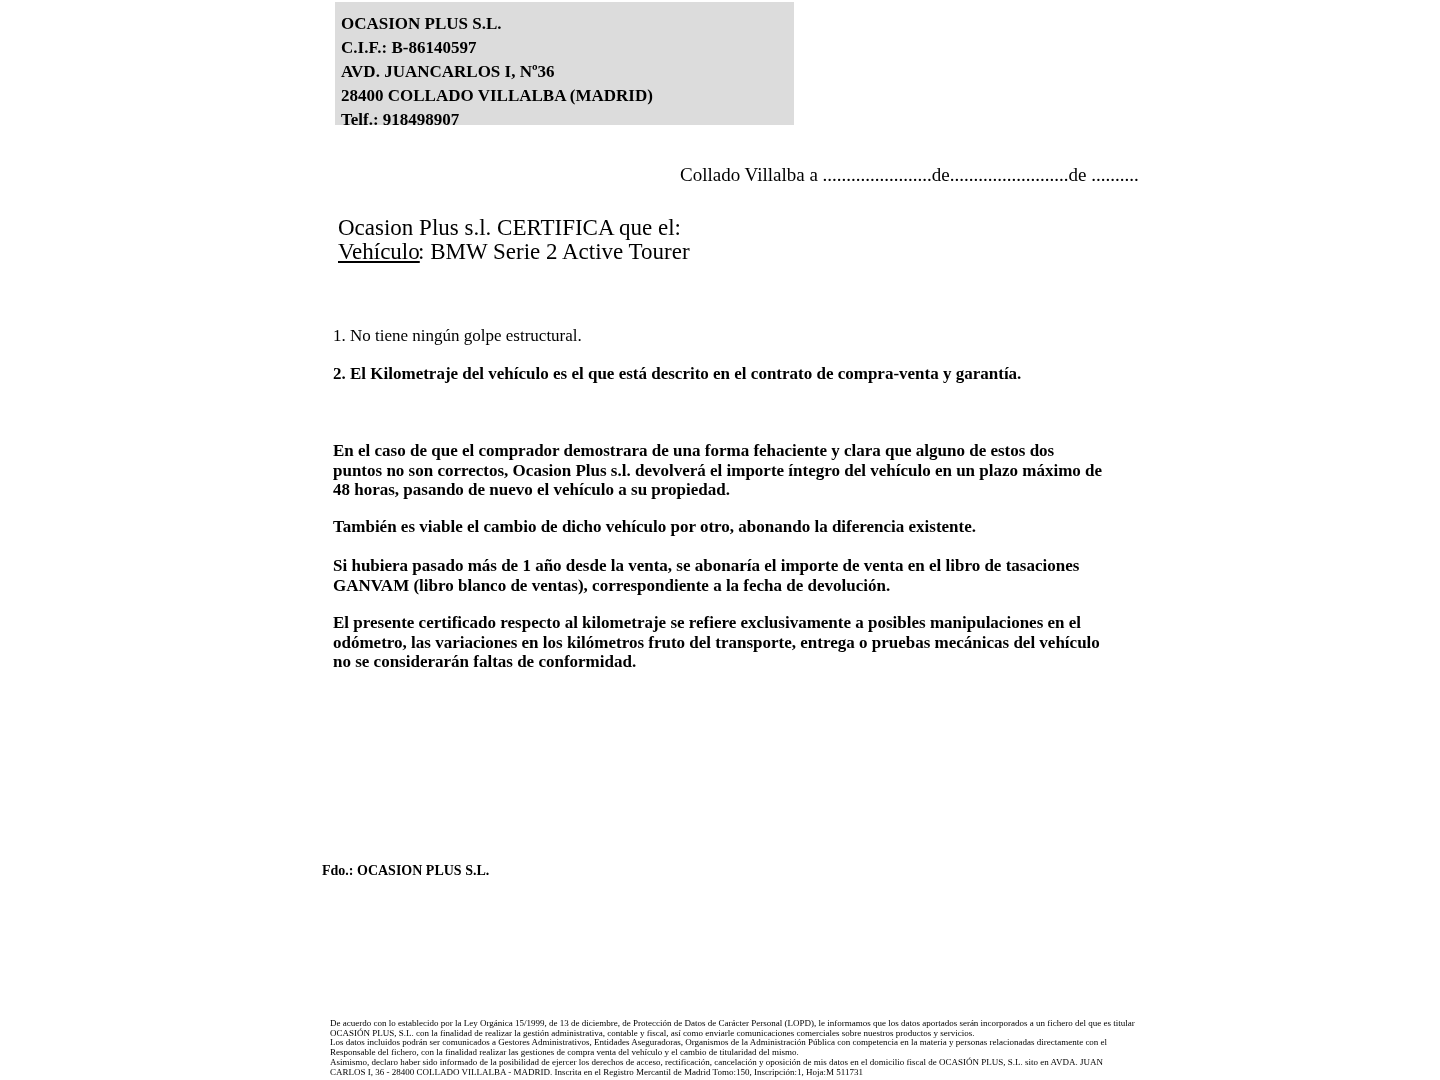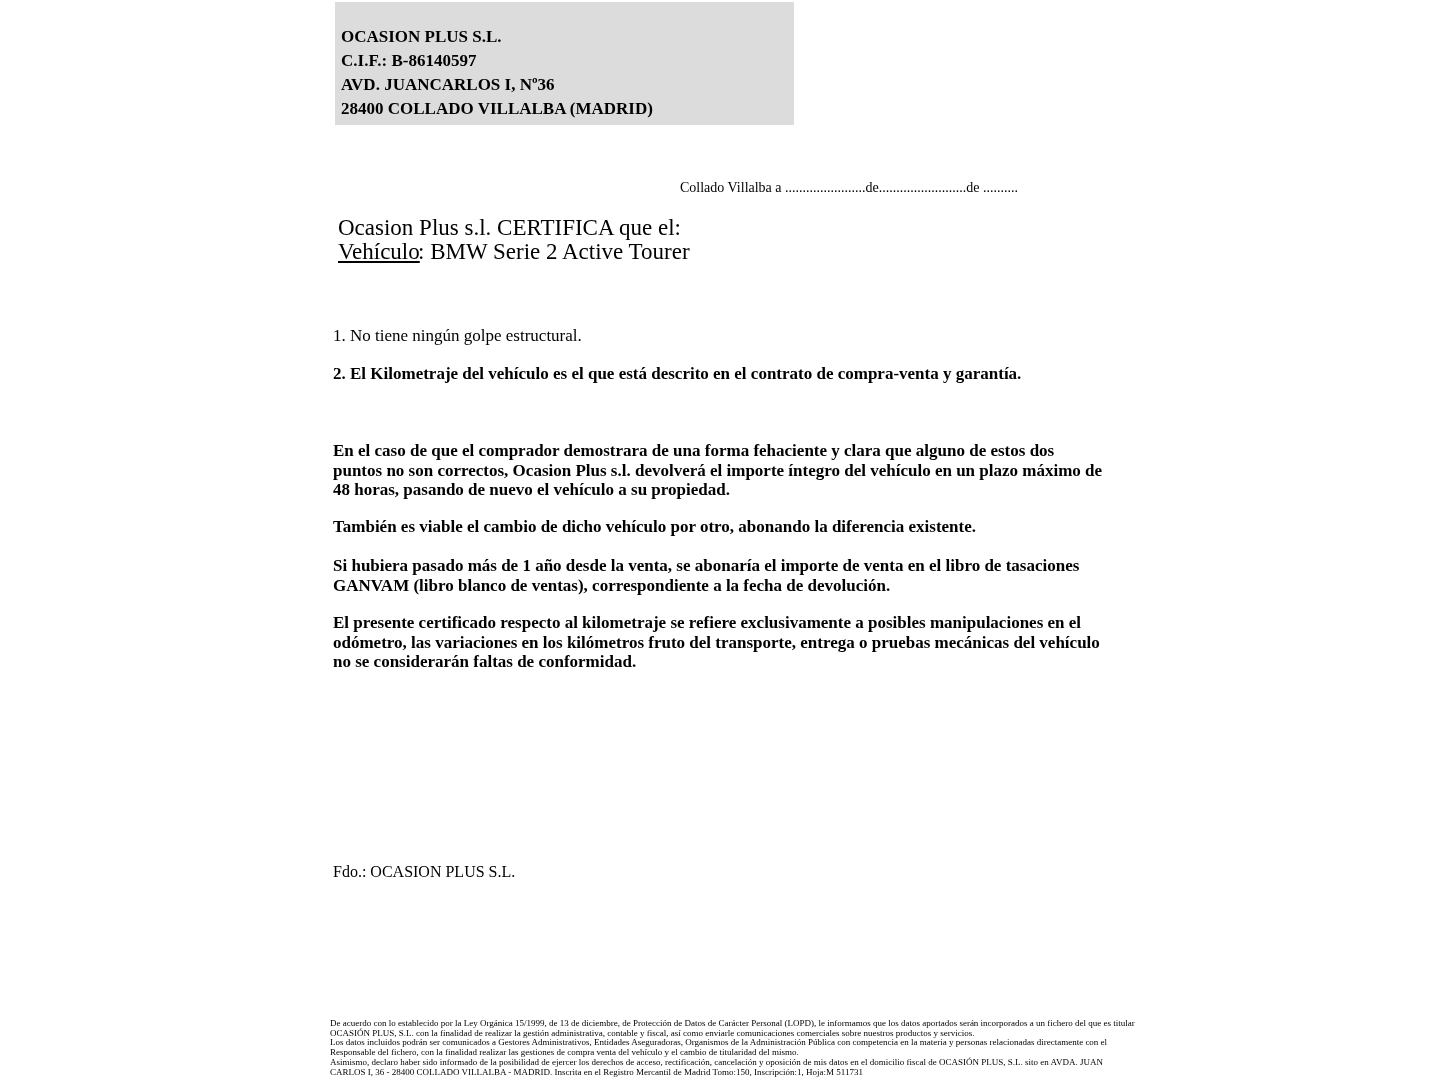--- a/index.html
+++ b/index.html
@@ -17,33 +17,33 @@
     height: 1080px;
     background: #ffffff;
   }
   .header-box {
     position: absolute;
     left: 335px;
     top: 2px;
     width: 459px;
     height: 123px;
     background: #dcdcdc;
-    padding: 23px 0 0 6px;
+    padding: 10px 0 0 6px;
   }
   .header-box .hline {
     font-weight: bold;
     font-size: 17px;
     line-height: 24px;
     white-space: nowrap;
   }
   .date-line {
     position: absolute;
     left: 680px;
-    top: 180px;
-    font-size: 14px;
+    top: 164px;
+    font-size: 19px;
     white-space: nowrap;
   }
   .certify-block {
     position: absolute;
     left: 338px;
     top: 216px;
     font-size: 23px;
   }
   .certify-block .cline {
     line-height: 23.5px;
@@ -70,24 +70,25 @@
     font-size: 17px;
     line-height: 19.5px;
     font-weight: bold;
   }
   .para-1 { top: 441px; }
   .para-2 { top: 517px; }
   .para-3 { top: 556px; }
   .para-4 { top: 613px; }
   .signature {
     position: absolute;
-    left: 333px;
+    left: 322px;
     top: 863px;
-    font-size: 16px;
+    font-size: 14px;
     white-space: nowrap;
+    font-weight: bold;
   }
   .legal-footer {
     position: absolute;
     left: 330px;
     top: 1019px;
     width: 790px;
   }
   .legal-footer .lline {
     font-size: 9px;
     line-height: 9.7px;
@@ -97,20 +98,21 @@
 </head>
 <body>
 
 <div class="page">
 
   <div class="header-box">
     <div class="hline">OCASION PLUS S.L.</div>
     <div class="hline">C.I.F.: B-86140597</div>
     <div class="hline">AVD. JUANCARLOS I, Nº36</div>
     <div class="hline">28400 COLLADO VILLALBA (MADRID)</div>
+    <div class="hline">Telf.: 918498907</div>
   </div>
 
   <div class="date-line">Collado Villalba a .......................de.........................de ..........</div>
 
   <div class="certify-block">
     <div class="cline">Ocasion Plus s.l. CERTIFICA que el:</div>
     <div class="field-row">
       <span class="field-label"><span>Vehículo</span></span>
       <span>: BMW Serie 2 Active Tourer</span>
     </div>

